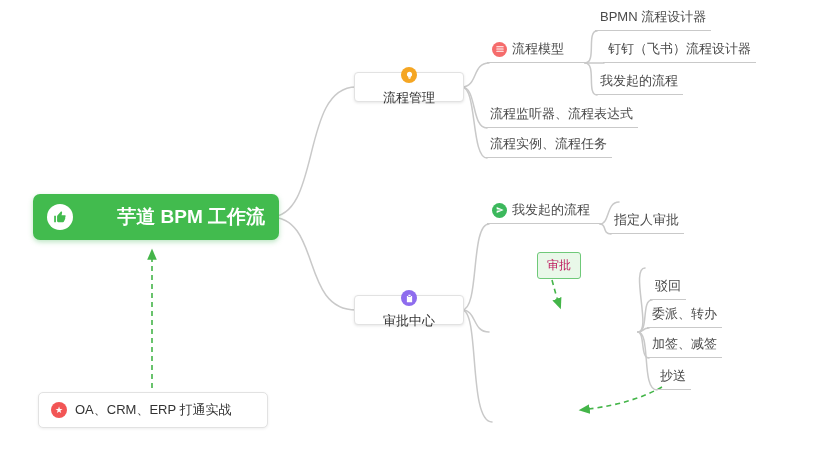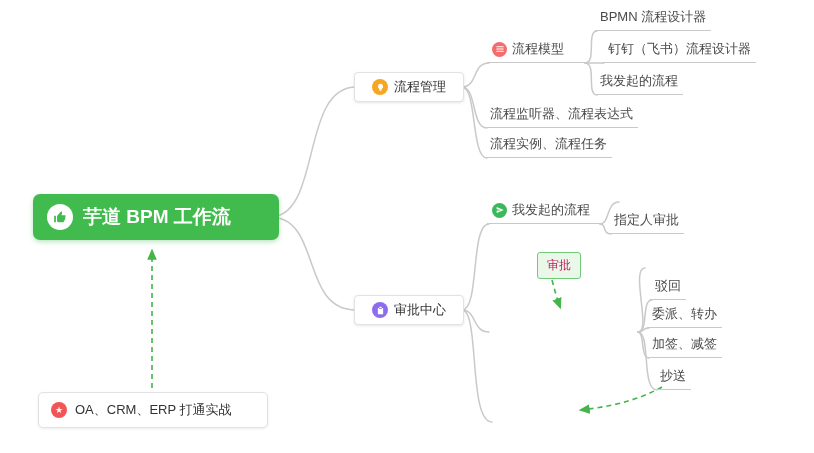--- a/index.html
+++ b/index.html
@@ -4,31 +4,31 @@
 <style>
   * { margin:0; padding:0; box-sizing:border-box; }
   body { font-family:"Liberation Sans","DejaVu Sans",sans-serif; background:#fff; }
   .canvas { position:relative; width:814px; height:453px; background:#fff; overflow:hidden; }
   svg.links { position:absolute; left:0; top:0; width:814px; height:453px; }
 
   .root {
     position:absolute; left:33px; top:194px; width:246px; height:46px;
     background:#42bb4e; border-radius:7px; display:flex; align-items:center;
     gap:10px; padding:0 14px; color:#fff; font-size:19px; font-weight:bold;
-    box-shadow:0 2px 5px rgba(60,180,80,.35); white-space:nowrap;
+    box-shadow:0 2px 5px rgba(60,180,80,.35); white-space:nowrap;justify-content:space-between;
   }
   .root-ic { width:26px; height:26px; border-radius:50%; background:#fff;
     display:flex; align-items:center; justify-content:center; flex:none; }
 
   .branch {
     position:absolute; width:110px; height:30px; background:#fff;
     border:1px solid #e2e2e2; border-radius:4px;
     box-shadow:0 1px 3px rgba(0,0,0,.10);
     display:flex; align-items:center; justify-content:center; gap:6px;
-    font-size:13px; color:#333; white-space:nowrap;
+    font-size:13px; color:#333; white-space:nowrap;flex-direction:column;
   }
 
   .leaf {
     position:absolute; font-size:13px; color:#4a4a4a;
     padding:0 5px 5px 5px; border-bottom:1px solid #c9c9c9;
     white-space:nowrap; height:22px; line-height:16px;
   }
   .leaf.group { display:flex; align-items:center; gap:5px; }
 
   .ic { border-radius:50%; display:inline-flex; align-items:center;

